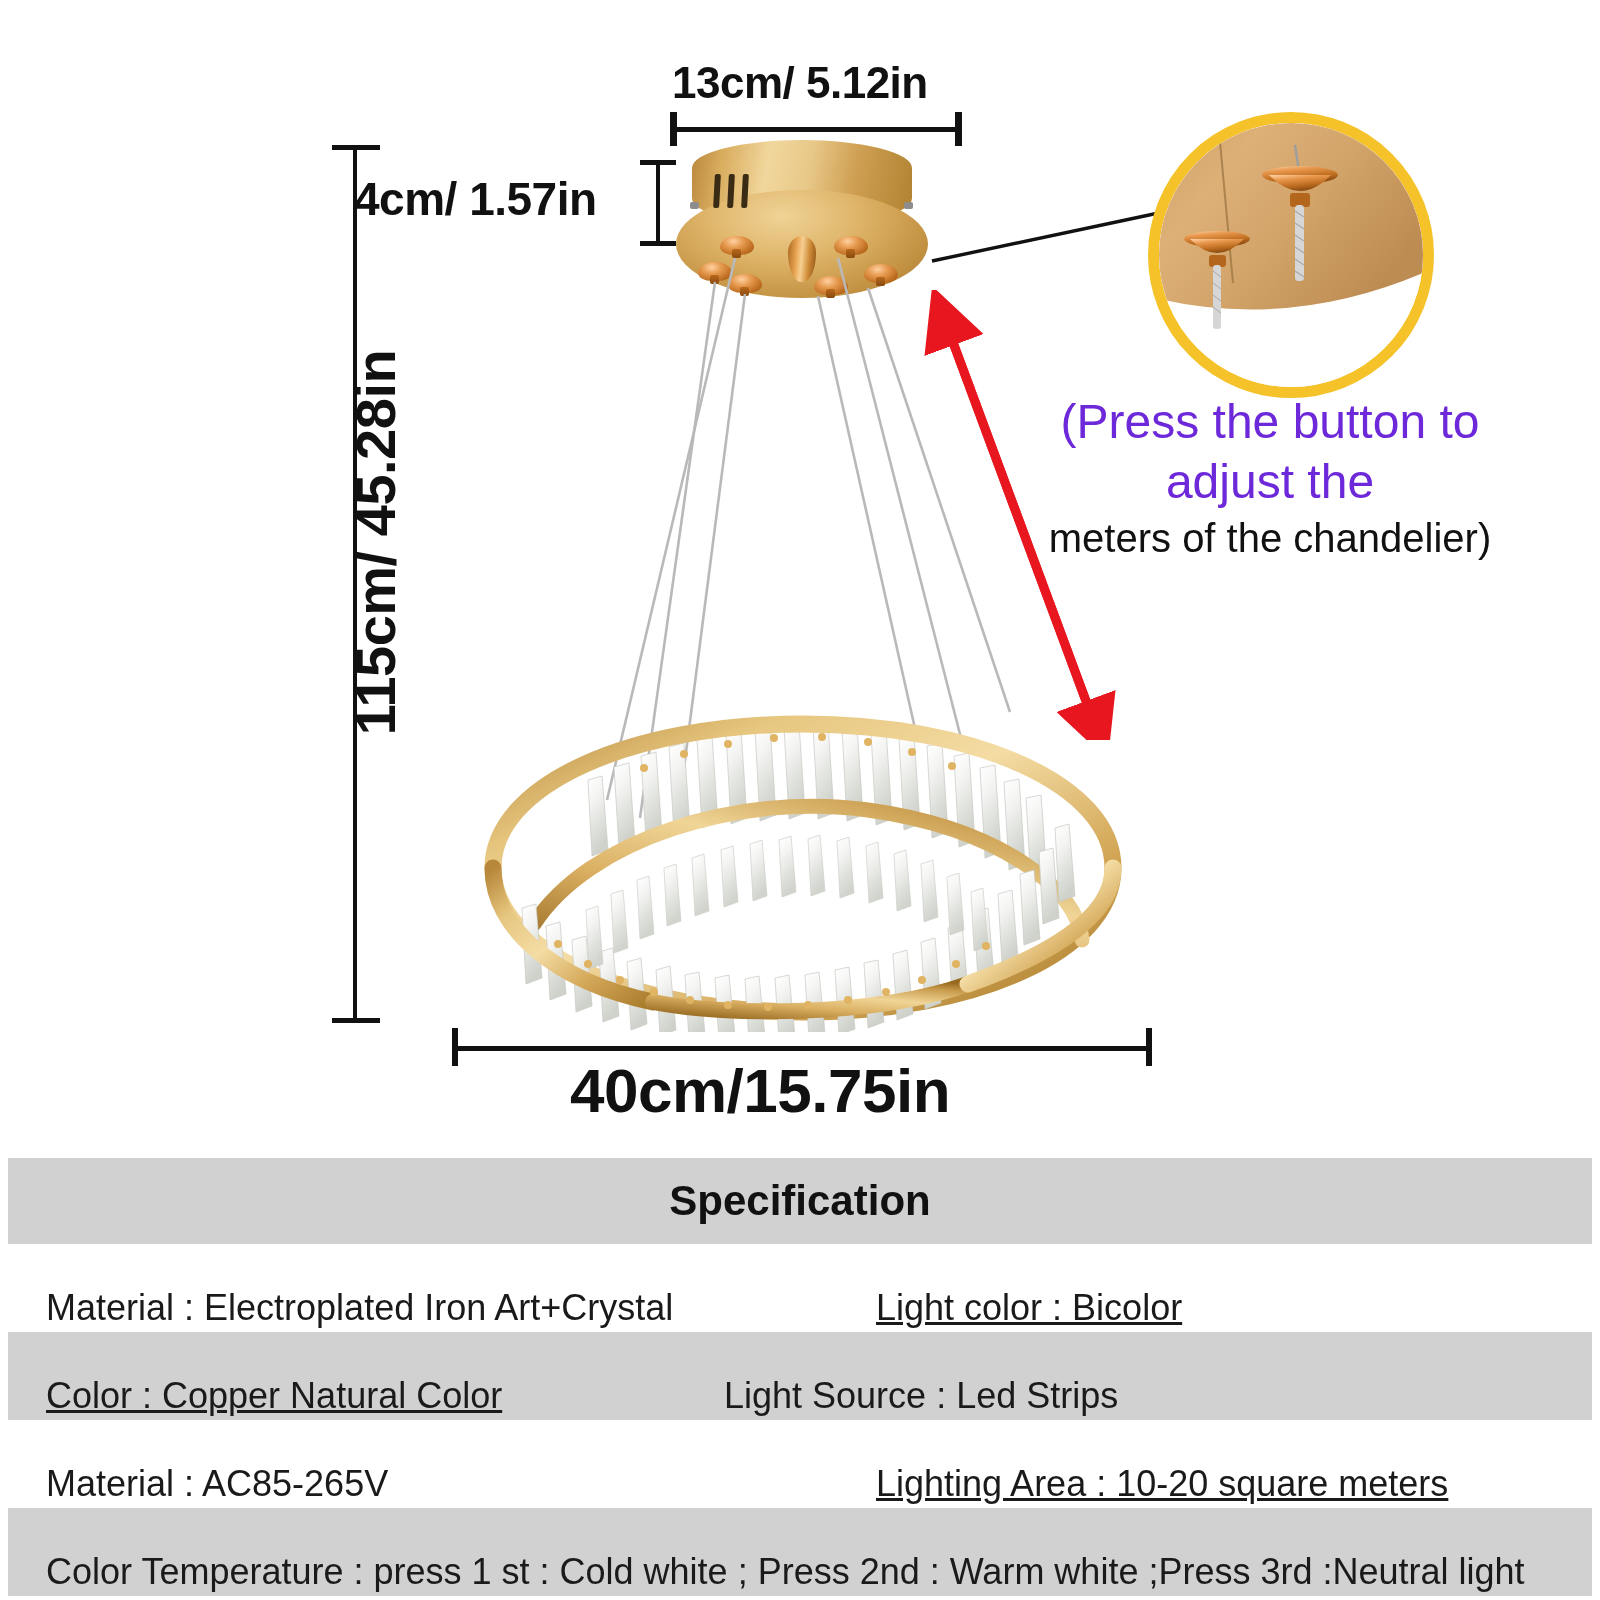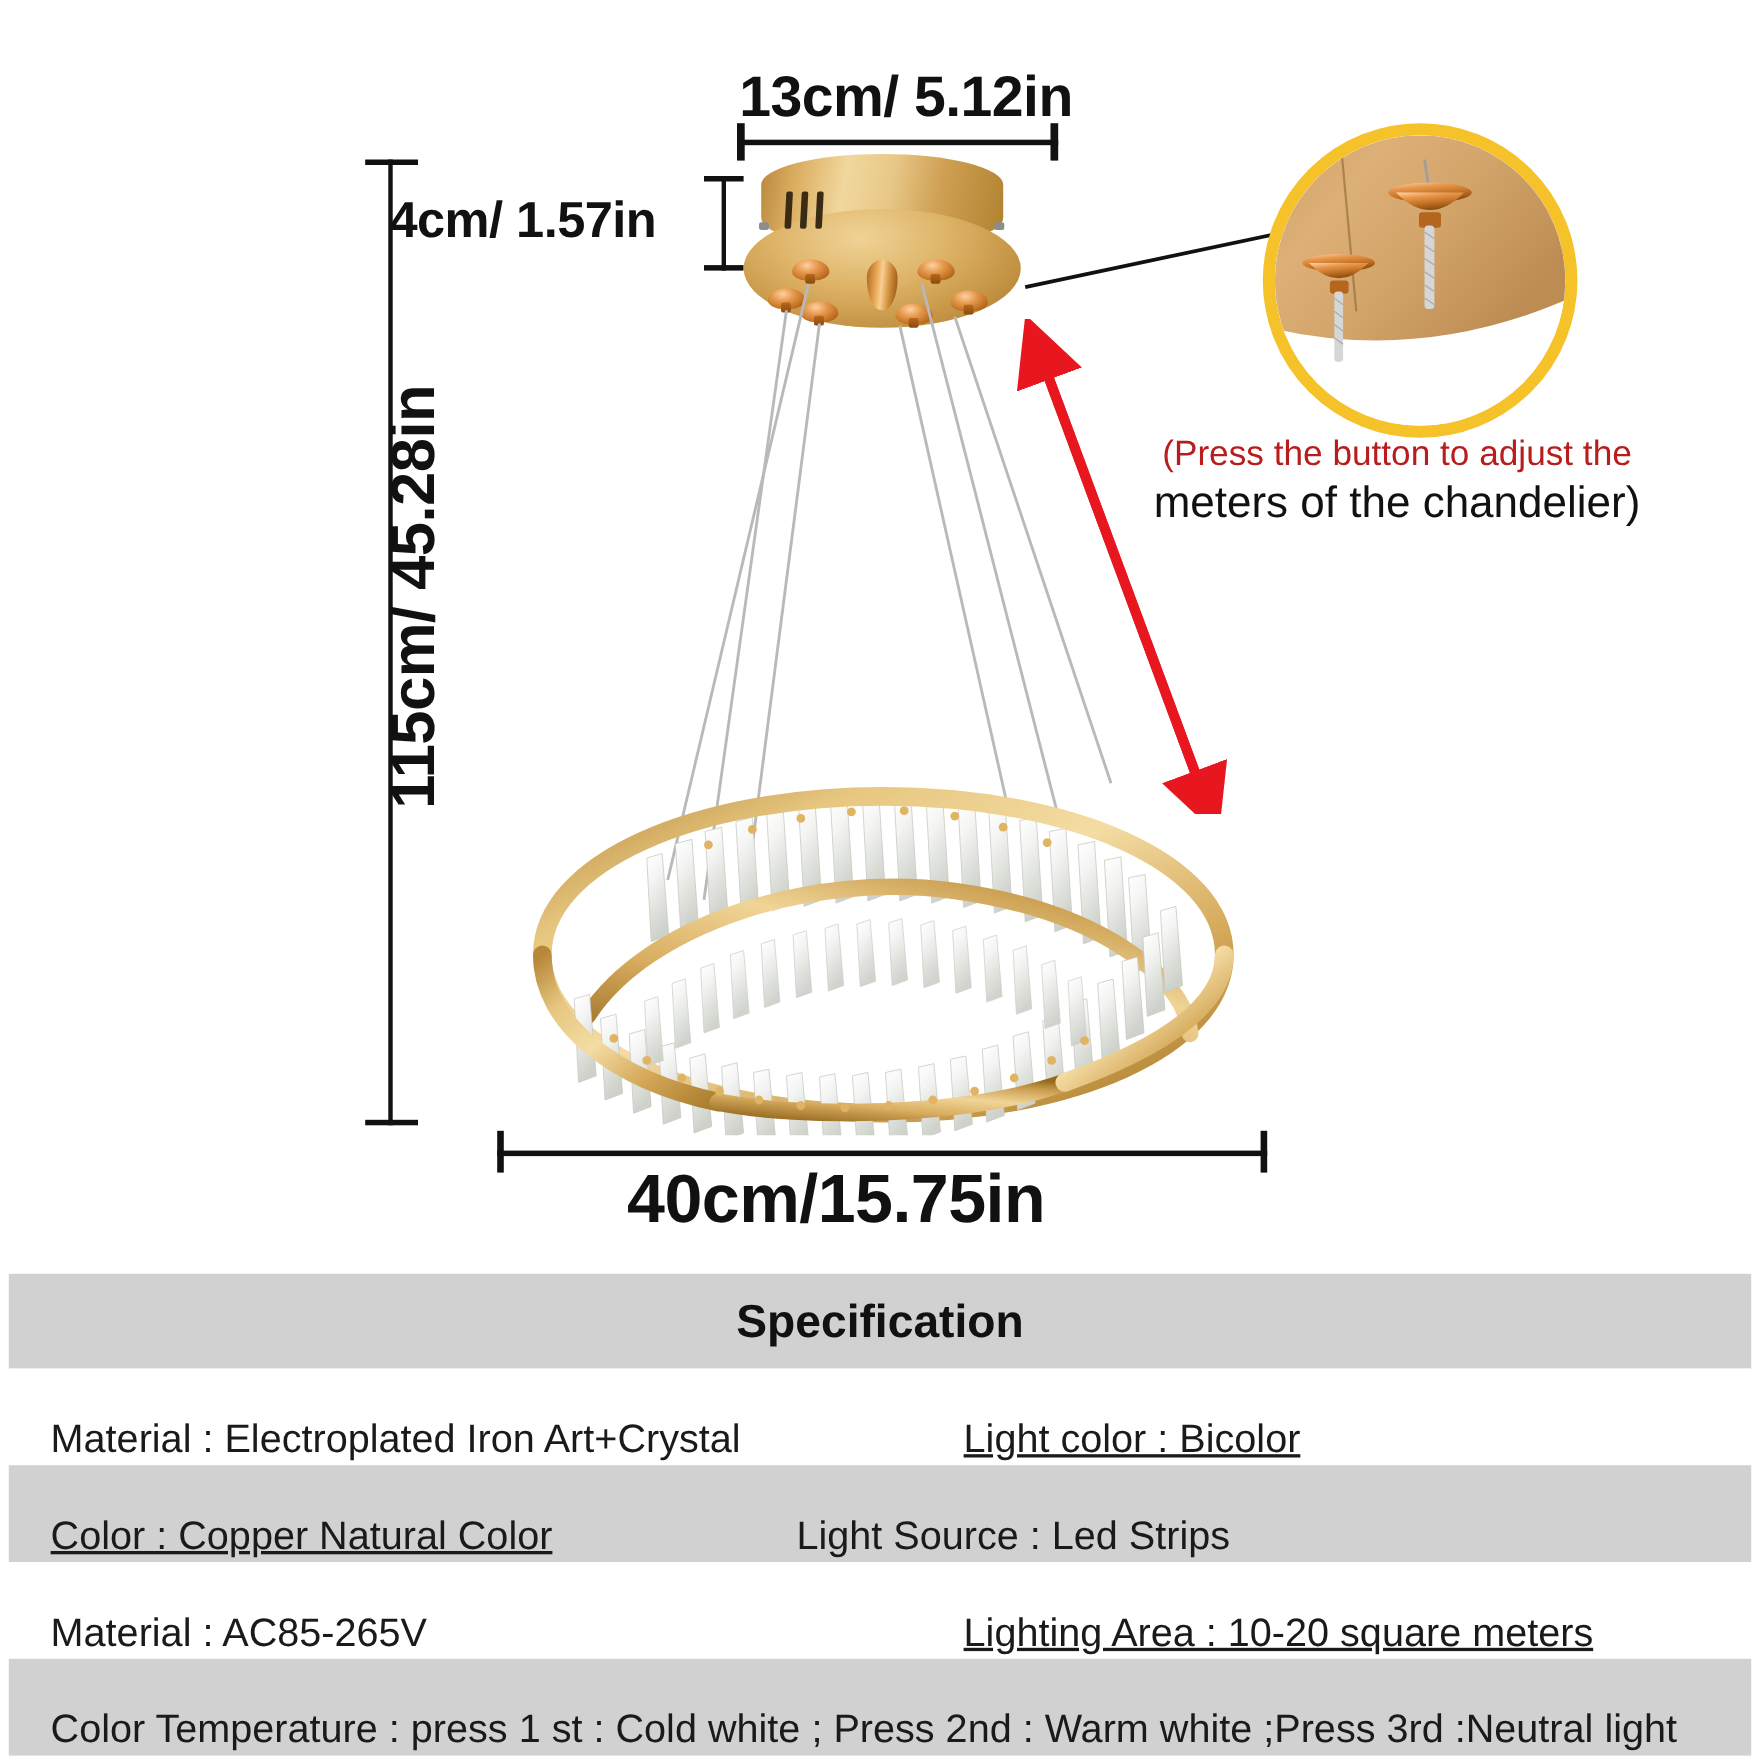--- a/index.html
+++ b/index.html
@@ -27,21 +27,21 @@
 
   
   .dim-text {
     font-weight: bold;
     color: #111111;
     white-space: nowrap;
     letter-spacing: -0.5px;
   }
   #dim-width-label {
     left: 672px; top: 58px;
-    font-size: 52px;
+    font-size: 44px;
   }
   #dim-canopy-height-label {
     left: 354px; top: 172px;
     font-size: 46px;
   }
   #dim-total-height-label {
     left: 165px; top: 510px;
     font-size: 56px;
     transform: rotate(-90deg);
     transform-origin: center center;
@@ -297,21 +297,21 @@
           <path d="M54,148 L62,154"></path>
             <path d="M54,160 L62,166"></path>
           <path d="M54,172 L62,178"></path>
             <path d="M54,184 L62,190"></path>
         </g>
       </g>
     </svg>
   </div>
 
   <div class="abs" id="callout-note" style="left:990px; top:392px; width:560px; text-align:center;">
-    <div style="font-size:32px; color:#b91c1c; line-height:1.26;">(Press the button to adjust the</div>
+    <div style="font-size:48px; color:#6d28d9; line-height:1.26;">(Press the button to adjust the</div>
     <div style="font-size:40px; color:#111; line-height:1.26;">meters of the chandelier)</div>
   </div>
 
   <svg class="abs" id="fixture" viewBox="0 0 730 360">
     <defs>
       <linearGradient id="goldA" x1="0" y1="0" x2="1" y2="1">
         <stop offset="0" stop-color="#b8873a"></stop>
         <stop offset="0.22" stop-color="#e7c780"></stop>
         <stop offset="0.46" stop-color="#f4dca4"></stop>
         <stop offset="0.72" stop-color="#d3a757"></stop>

